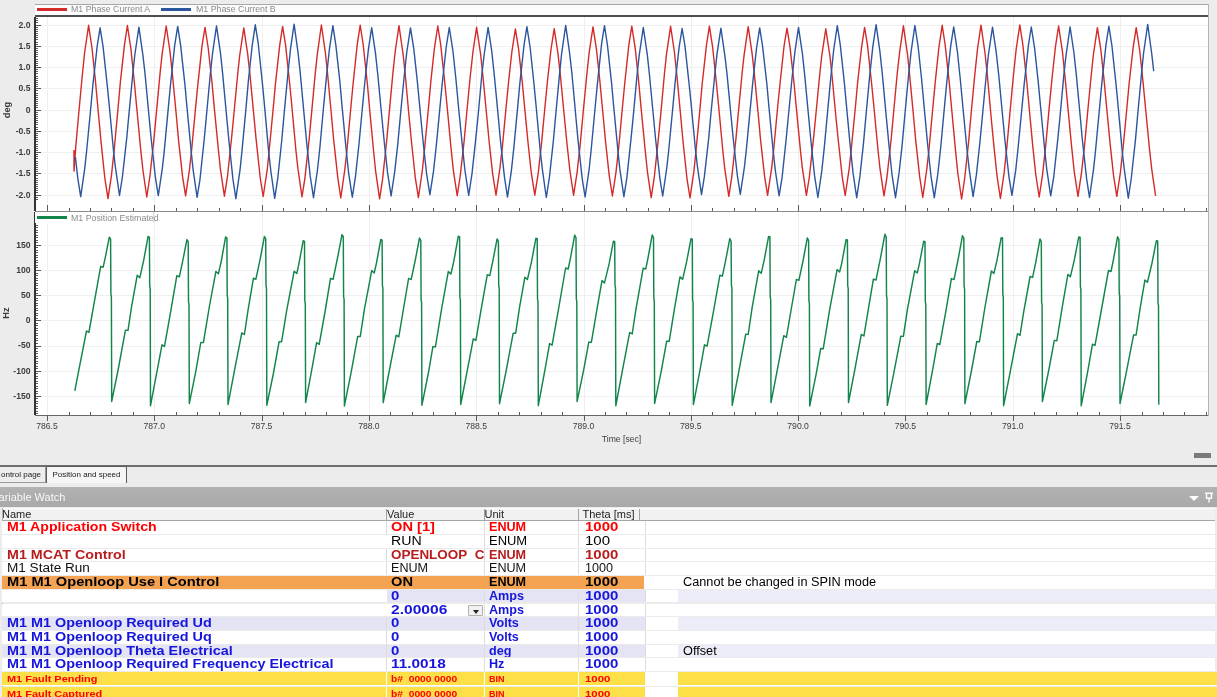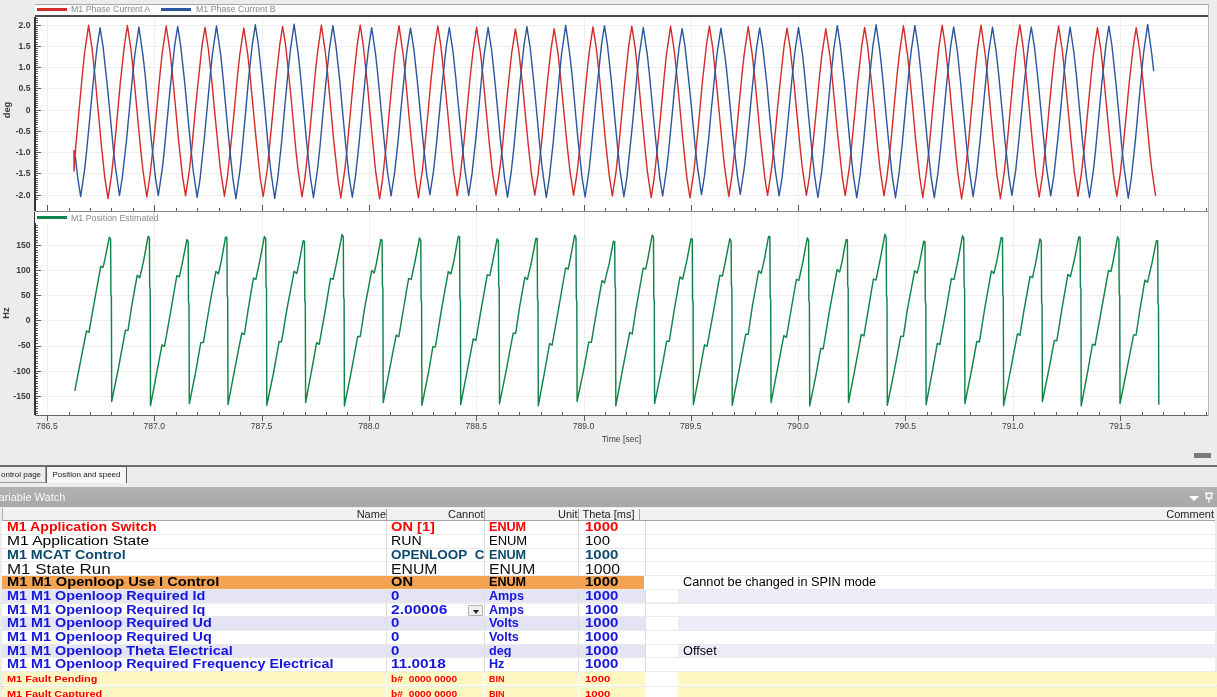--- a/index.html
+++ b/index.html
@@ -18,45 +18,45 @@
 #vwbar { position:absolute; left:0; top:487px; width:1217px; height:20px;
   background:linear-gradient(#b2b2b2,#a8a8a8); color:#f8f8f8; font-size:11px;
   line-height:20px; overflow:hidden; }
 #vwbar .t { position:absolute; left:-8px; top:0; }
 #vwtri { position:absolute; left:1189px; top:496px; width:0; height:0;
   border-left:5px solid transparent; border-right:5px solid transparent; border-top:5px solid #fdfdfd; }
 
 
 #thead { position:absolute; left:2px; top:508px; width:1213px; height:13.3px; background:#f1f1f1;
   border-bottom:1px solid #a6a6a6; border-top:1px solid #fdfdfd; font-size:11px; color:#1c1c1c; }
-#thead div { position:absolute; top:0; height:11.5px; line-height:11.5px; border-right:1px solid #a2a2a2; text-align:right; }
+#thead div { position:absolute; top:0; height:11.5px; line-height:11.5px; border-right:1px solid #a2a2a2; text-align:left; }
 #tleft { position:absolute; left:2px; top:508px; width:1px; height:189px; background:#b0b0b0; }
 
 
 .row { position:absolute; left:2px; width:1213px; height:13.7px; font-size:12px; font-weight:bold;
   background:#fff; border-bottom:1px solid #ebebeb; }
 .row .c { position:absolute; top:0; height:12.7px; line-height:13px; overflow:hidden; white-space:pre; }
 .sx { display:inline-block; transform-origin:0 50%; }
 .row .n { left:0px; width:385px; padding-left:5px; border-right:1px solid #dcdcdc; }
 .row .v { left:385px; width:97.5px; padding-left:4px; border-right:1px solid #dcdcdc; }
 .row .u { left:482.5px; width:94px; padding-left:4px; border-right:1px solid #dcdcdc; }
 .row .p { left:576.5px; width:67px; padding-left:6px; border-right:1px solid #dcdcdc; }
 .row .m { left:638px; width:575px; padding-left:5px; font-weight:normal; color:#000;margin-left:38px; }
 .row.red { color:#ff0000; }
 .row.plain { font-weight:normal; color:#000; }
-.row.boldblack { color:#0c4a6e; }
-.row.small { font-size:15px; font-weight:normal; color:#111; }
+.row.boldblack { color:#b91c1c; }
+.row.small { font-size:12px; font-weight:normal; color:#111; }
 .row.orange { color:#000;padding-left:19px; }
 .row.orange .n, .row.orange .v, .row.orange .u { background:#f4a353; border-right:none; }
 .row.orange .p { background:#f4a353; border-right:2px solid #fff; }
 .row.blue { color:#1515dd; }
 .row.lav .n, .row.lav .v, .row.lav .u, .row.lav .p { background:#e4e4f4; }
 .row.lav .m { background:#ededf9; }
 .row.fault, .row.fault2 { font-size:9.5px; color:#f00; border-bottom:none; }
-.row.fault .c, .row.fault2 .c { background:#fef9c3; border-right:1px solid #fff; line-height:14px; }
+.row.fault .c, .row.fault2 .c { background:#fde047; border-right:1px solid #fff; line-height:14px; }
 .row.fault .m, .row.fault2 .m { border-right:none; }
 .row.fault { border-bottom:1px solid #fff; }
 .ddbtn { position:absolute; left:81px; top:1.6px; width:15px; height:10.5px; background:#f1f1f1;
   border:1px solid #b0b0b0; border-radius:1px; }
 .ddbtn span { position:absolute; left:4px; top:3.5px; width:0; height:0;
   border-left:3.2px solid transparent; border-right:3.2px solid transparent; border-top:4px solid #222; }
 </style></head>
 <body>
 <svg width="1217" height="460" viewBox="0 0 1217 460" style="position:absolute;left:0;top:0" shape-rendering="crispEdges">
 <rect x="0" y="0" width="1217" height="460" fill="#ececec"></rect>
@@ -436,35 +436,33 @@
 <div id="vwtri"></div>
 <svg class="abs" style="left:1203px;top:492px" width="12" height="12" viewBox="0 0 12 12">
  <g stroke="#fdfdfd" stroke-width="1.4" fill="none">
   <path d="M2 1.2 H10"></path>
       <path d="M3.5 1.2 V6.2 H8.5 V1.2"></path>
       <path d="M6 6.2 V10.5"></path>
  </g>
 </svg>
 <div id="thead">
   <div style="left:0;width:385px">Name</div>
-  <div style="left:385px;width:97.5px">Cannot</div>
+  <div style="left:385px;width:97.5px">Value</div>
   <div style="left:482.5px;width:94px">Unit</div>
   <div style="left:576.5px;width:61.5px;text-align:left;padding-left:4px">Theta [ms]</div>
-  <div style="left:638px;width:574px;border-right:none">Comment</div>
 </div>
 <div id="tleft"></div>
 <div class="row red" style="top:521.3px">
     <div class="c n"><span class="sx" style="transform:scaleX(1.18)">M1 Application Switch</span></div>
     <div class="c v"><span class="sx" style="transform:scaleX(1.22)">ON [1]</span></div>
     <div class="c u"><span class="sx" style="transform:scaleX(1.05)">ENUM</span></div>
     <div class="c p"><span class="sx" style="transform:scaleX(1.25)">1000</span></div>
     <div class="c m"><span class="sx" style="transform:scaleX(1.06)"></span></div>
   </div>
 <div class="row plain" style="top:535.0px">
-    <div class="c n"><span class="sx" style="transform:scaleX(1.3)">M1 Application State</span></div>
     <div class="c v"><span class="sx" style="transform:scaleX(1.18)">RUN</span></div>
     <div class="c u"><span class="sx" style="transform:scaleX(1.08)">ENUM</span></div>
     <div class="c p"><span class="sx" style="transform:scaleX(1.25)">100</span></div>
     <div class="c m"><span class="sx" style="transform:scaleX(1.06)"></span></div>
   </div>
 <div class="row boldblack" style="top:548.7px">
     <div class="c n"><span class="sx" style="transform:scaleX(1.19)">M1 MCAT Control</span></div>
     <div class="c v"><span class="sx" style="transform:scaleX(1.12)">OPENLOOP&nbsp; C</span></div>
     <div class="c u"><span class="sx" style="transform:scaleX(1.05)">ENUM</span></div>
     <div class="c p"><span class="sx" style="transform:scaleX(1.25)">1000</span></div>
@@ -478,28 +476,26 @@
     <div class="c m"><span class="sx" style="transform:scaleX(1.06)"></span></div>
   </div>
 <div class="row orange" style="top:576.1px">
     <div class="c n"><span class="sx" style="transform:scaleX(1.22)">M1 M1 Openloop Use I Control</span></div>
     <div class="c v"><span class="sx" style="transform:scaleX(1.22)">ON</span></div>
     <div class="c u"><span class="sx" style="transform:scaleX(1.05)">ENUM</span></div>
     <div class="c p"><span class="sx" style="transform:scaleX(1.25)">1000</span></div>
     <div class="c m"><span class="sx" style="transform:scaleX(1.06)">Cannot be changed in SPIN mode</span></div>
   </div>
 <div class="row blue lav" style="top:589.8px">
-    <div class="c n"><span class="sx" style="transform:scaleX(1.2)">M1 M1 Openloop Required Id</span></div>
     <div class="c v"><span class="sx" style="transform:scaleX(1.25)">0</span></div>
     <div class="c u"><span class="sx" style="transform:scaleX(1.05)">Amps</span></div>
     <div class="c p"><span class="sx" style="transform:scaleX(1.25)">1000</span></div>
     <div class="c m"><span class="sx" style="transform:scaleX(1.06)"></span></div>
   </div>
 <div class="row blue iq" style="top:603.5px">
-    <div class="c n"><span class="sx" style="transform:scaleX(1.2)">M1 M1 Openloop Required Iq</span></div>
     <div class="c v"><span class="sx" style="transform:scaleX(1.3)">2.00006</span><div class="ddbtn"><span></span></div></div>
     <div class="c u"><span class="sx" style="transform:scaleX(1.05)">Amps</span></div>
     <div class="c p"><span class="sx" style="transform:scaleX(1.25)">1000</span></div>
     <div class="c m"><span class="sx" style="transform:scaleX(1.06)"></span></div>
   </div>
 <div class="row blue lav" style="top:617.2px">
     <div class="c n"><span class="sx" style="transform:scaleX(1.2)">M1 M1 Openloop Required Ud</span></div>
     <div class="c v"><span class="sx" style="transform:scaleX(1.25)">0</span></div>
     <div class="c u"><span class="sx" style="transform:scaleX(1.05)">Volts</span></div>
     <div class="c p"><span class="sx" style="transform:scaleX(1.25)">1000</span></div>

